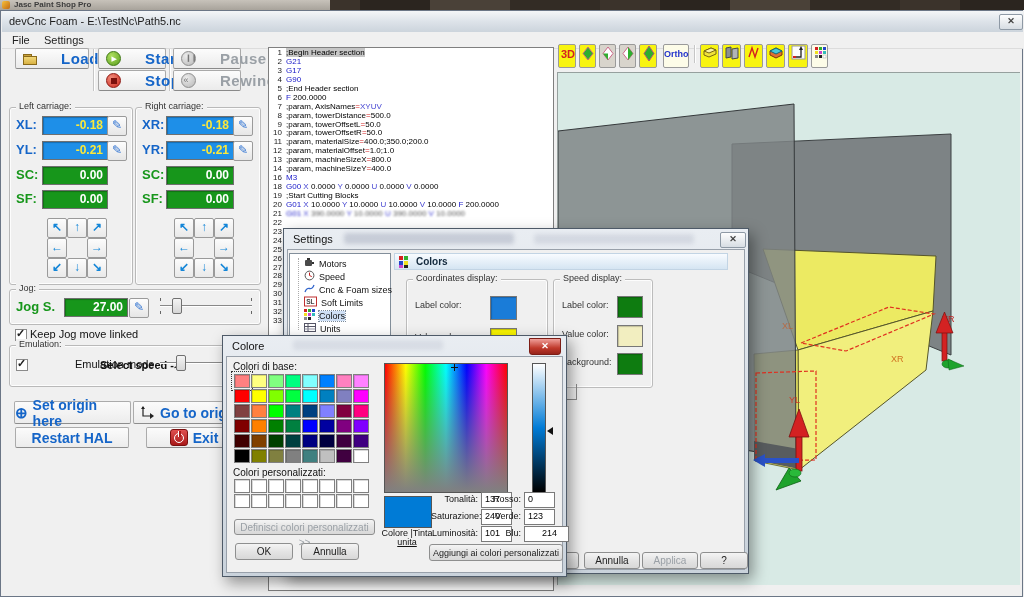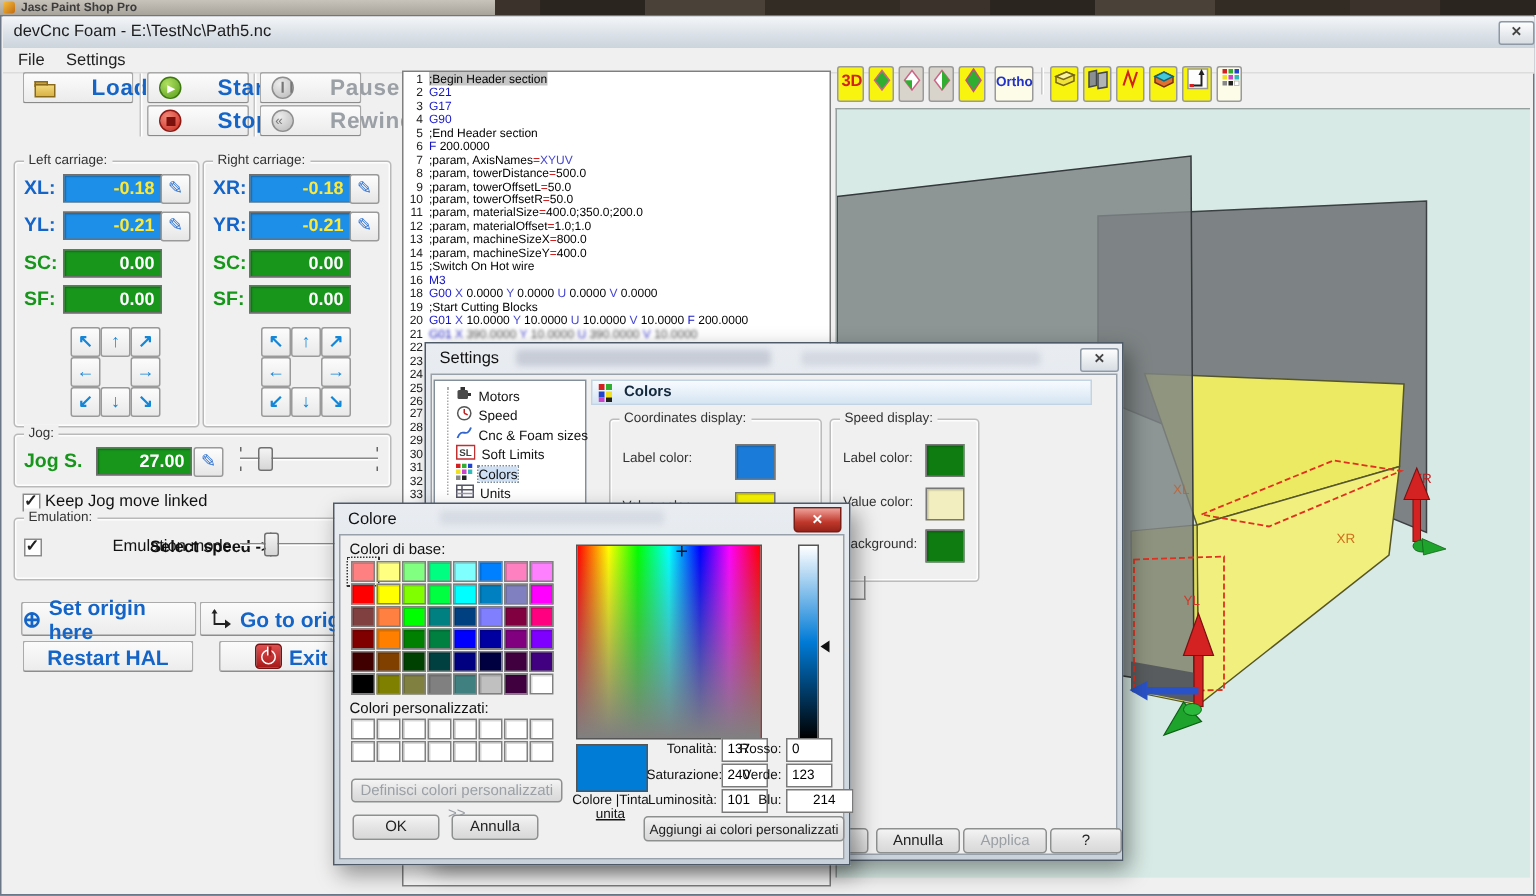--- a/index.html
+++ b/index.html
@@ -246,21 +246,20 @@
         <div class="gline"><span class="gnum">5</span><span class="gtxt">;End Header section</span></div>
         <div class="gline"><span class="gnum">6</span><span class="gtxt"><span class="kw">F</span> 200.0000</span></div>
         <div class="gline"><span class="gnum">7</span><span class="gtxt">;param, AxisNames<span class="eq">=</span><span class="ax">XYUV</span></span></div>
         <div class="gline"><span class="gnum">8</span><span class="gtxt">;param, towerDistance<span class="eq">=</span>500.0</span></div>
         <div class="gline"><span class="gnum">9</span><span class="gtxt">;param, towerOffsetL<span class="eq">=</span>50.0</span></div>
         <div class="gline"><span class="gnum">10</span><span class="gtxt">;param, towerOffsetR<span class="eq">=</span>50.0</span></div>
         <div class="gline"><span class="gnum">11</span><span class="gtxt">;param, materialSize<span class="eq">=</span>400.0;350.0;200.0</span></div>
         <div class="gline"><span class="gnum">12</span><span class="gtxt">;param, materialOffset<span class="eq">=</span>1.0;1.0</span></div>
         <div class="gline"><span class="gnum">13</span><span class="gtxt">;param, machineSizeX<span class="eq">=</span>800.0</span></div>
         <div class="gline"><span class="gnum">14</span><span class="gtxt">;param, machineSizeY<span class="eq">=</span>400.0</span></div>
-        <div class="gline"><span class="gnum">15</span><span class="gtxt">;Switch On Hot wire</span></div>
         <div class="gline"><span class="gnum">16</span><span class="gtxt"><span class="kw">M3</span></span></div>
         <div class="gline"><span class="gnum">18</span><span class="gtxt"><span class="kw">G00</span> <span class="ax">X</span> 0.0000 <span class="ax">Y</span> 0.0000 <span class="ax">U</span> 0.0000 <span class="ax">V</span> 0.0000</span></div>
         <div class="gline"><span class="gnum">19</span><span class="gtxt">;Start Cutting Blocks</span></div>
         <div class="gline"><span class="gnum">20</span><span class="gtxt"><span class="kw">G01</span> <span class="ax">X</span> 10.0000 <span class="ax">Y</span> 10.0000 <span class="ax">U</span> 10.0000 <span class="ax">V</span> 10.0000 <span class="kw">F</span> 200.0000</span></div>
         <div class="gline blur"><span class="gnum">21</span><span class="gtxt"><span class="kw">G01</span> <span class="ax">X</span> 390.0000 <span class="ax">Y</span> 10.0000 <span class="ax">U</span> 390.0000 <span class="ax">V</span> 10.0000</span></div>
         <div class="gline"><span class="gnum">22</span><span class="gtxt"></span></div>
         <div class="gline"><span class="gnum">23</span><span class="gtxt"></span></div>
         <div class="gline"><span class="gnum">24</span><span class="gtxt"></span></div>
         <div class="gline"><span class="gnum">25</span><span class="gtxt"></span></div>
         <div class="gline"><span class="gnum">26</span><span class="gtxt"></span></div>

